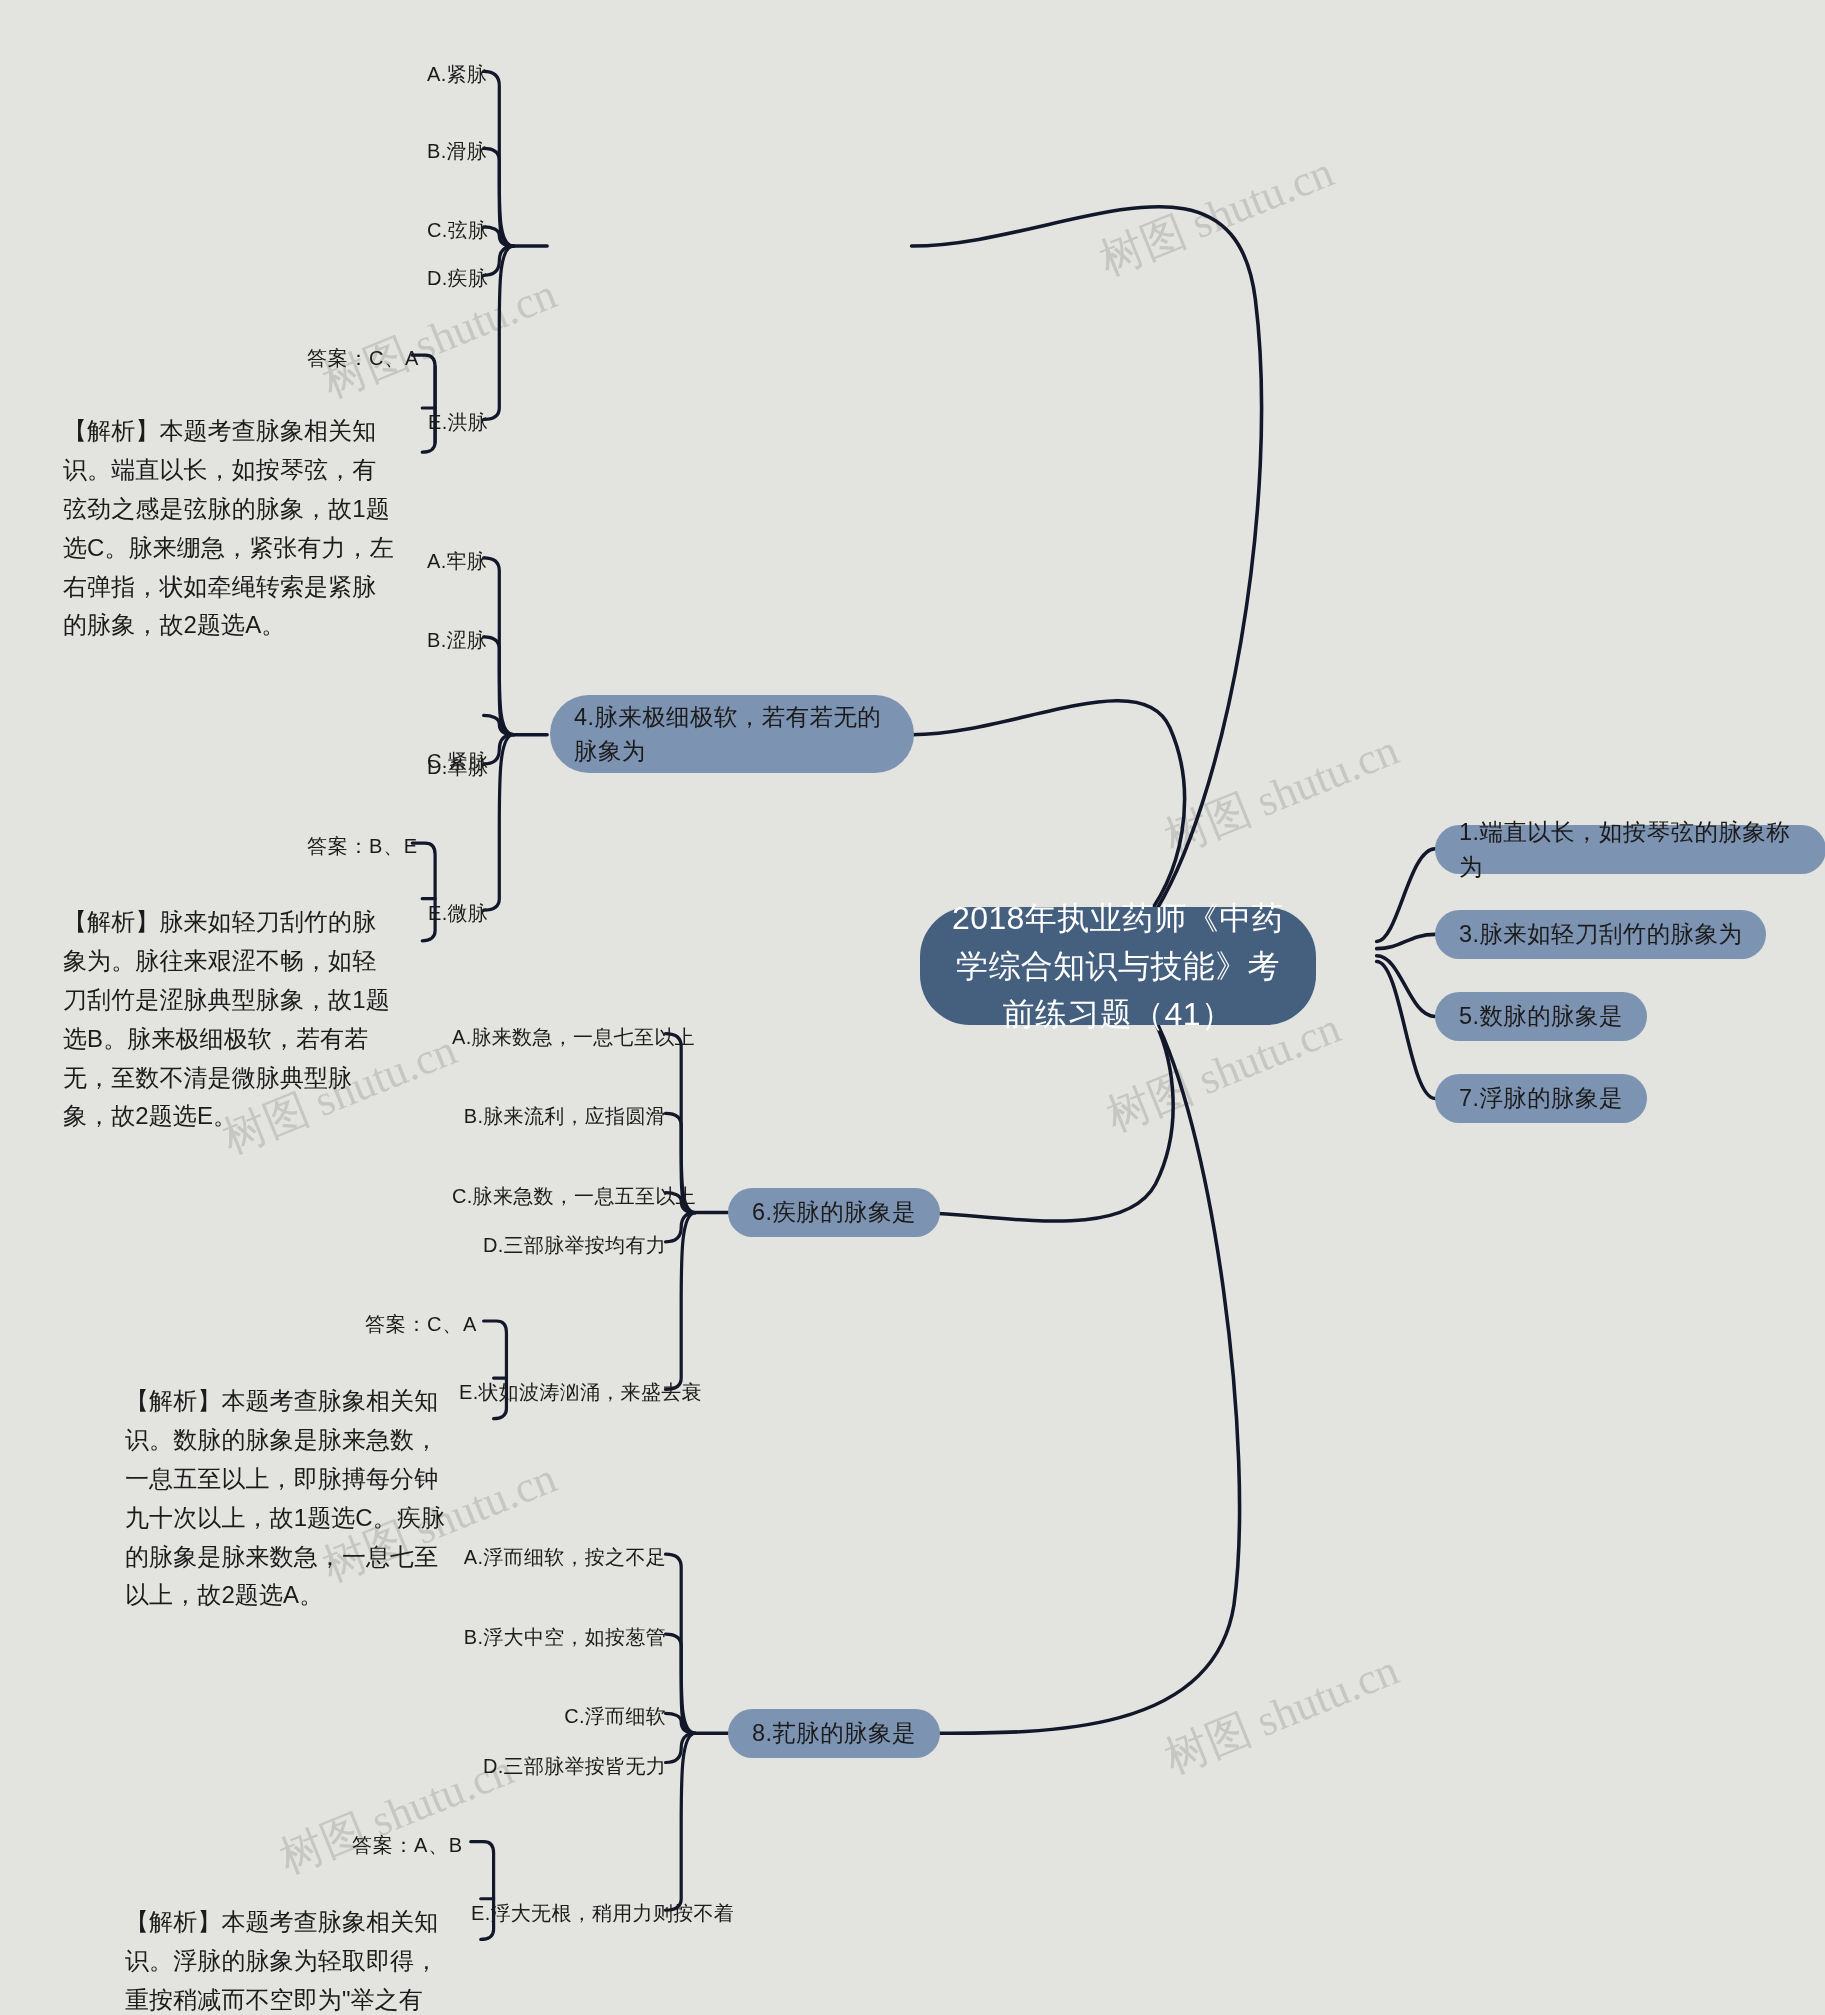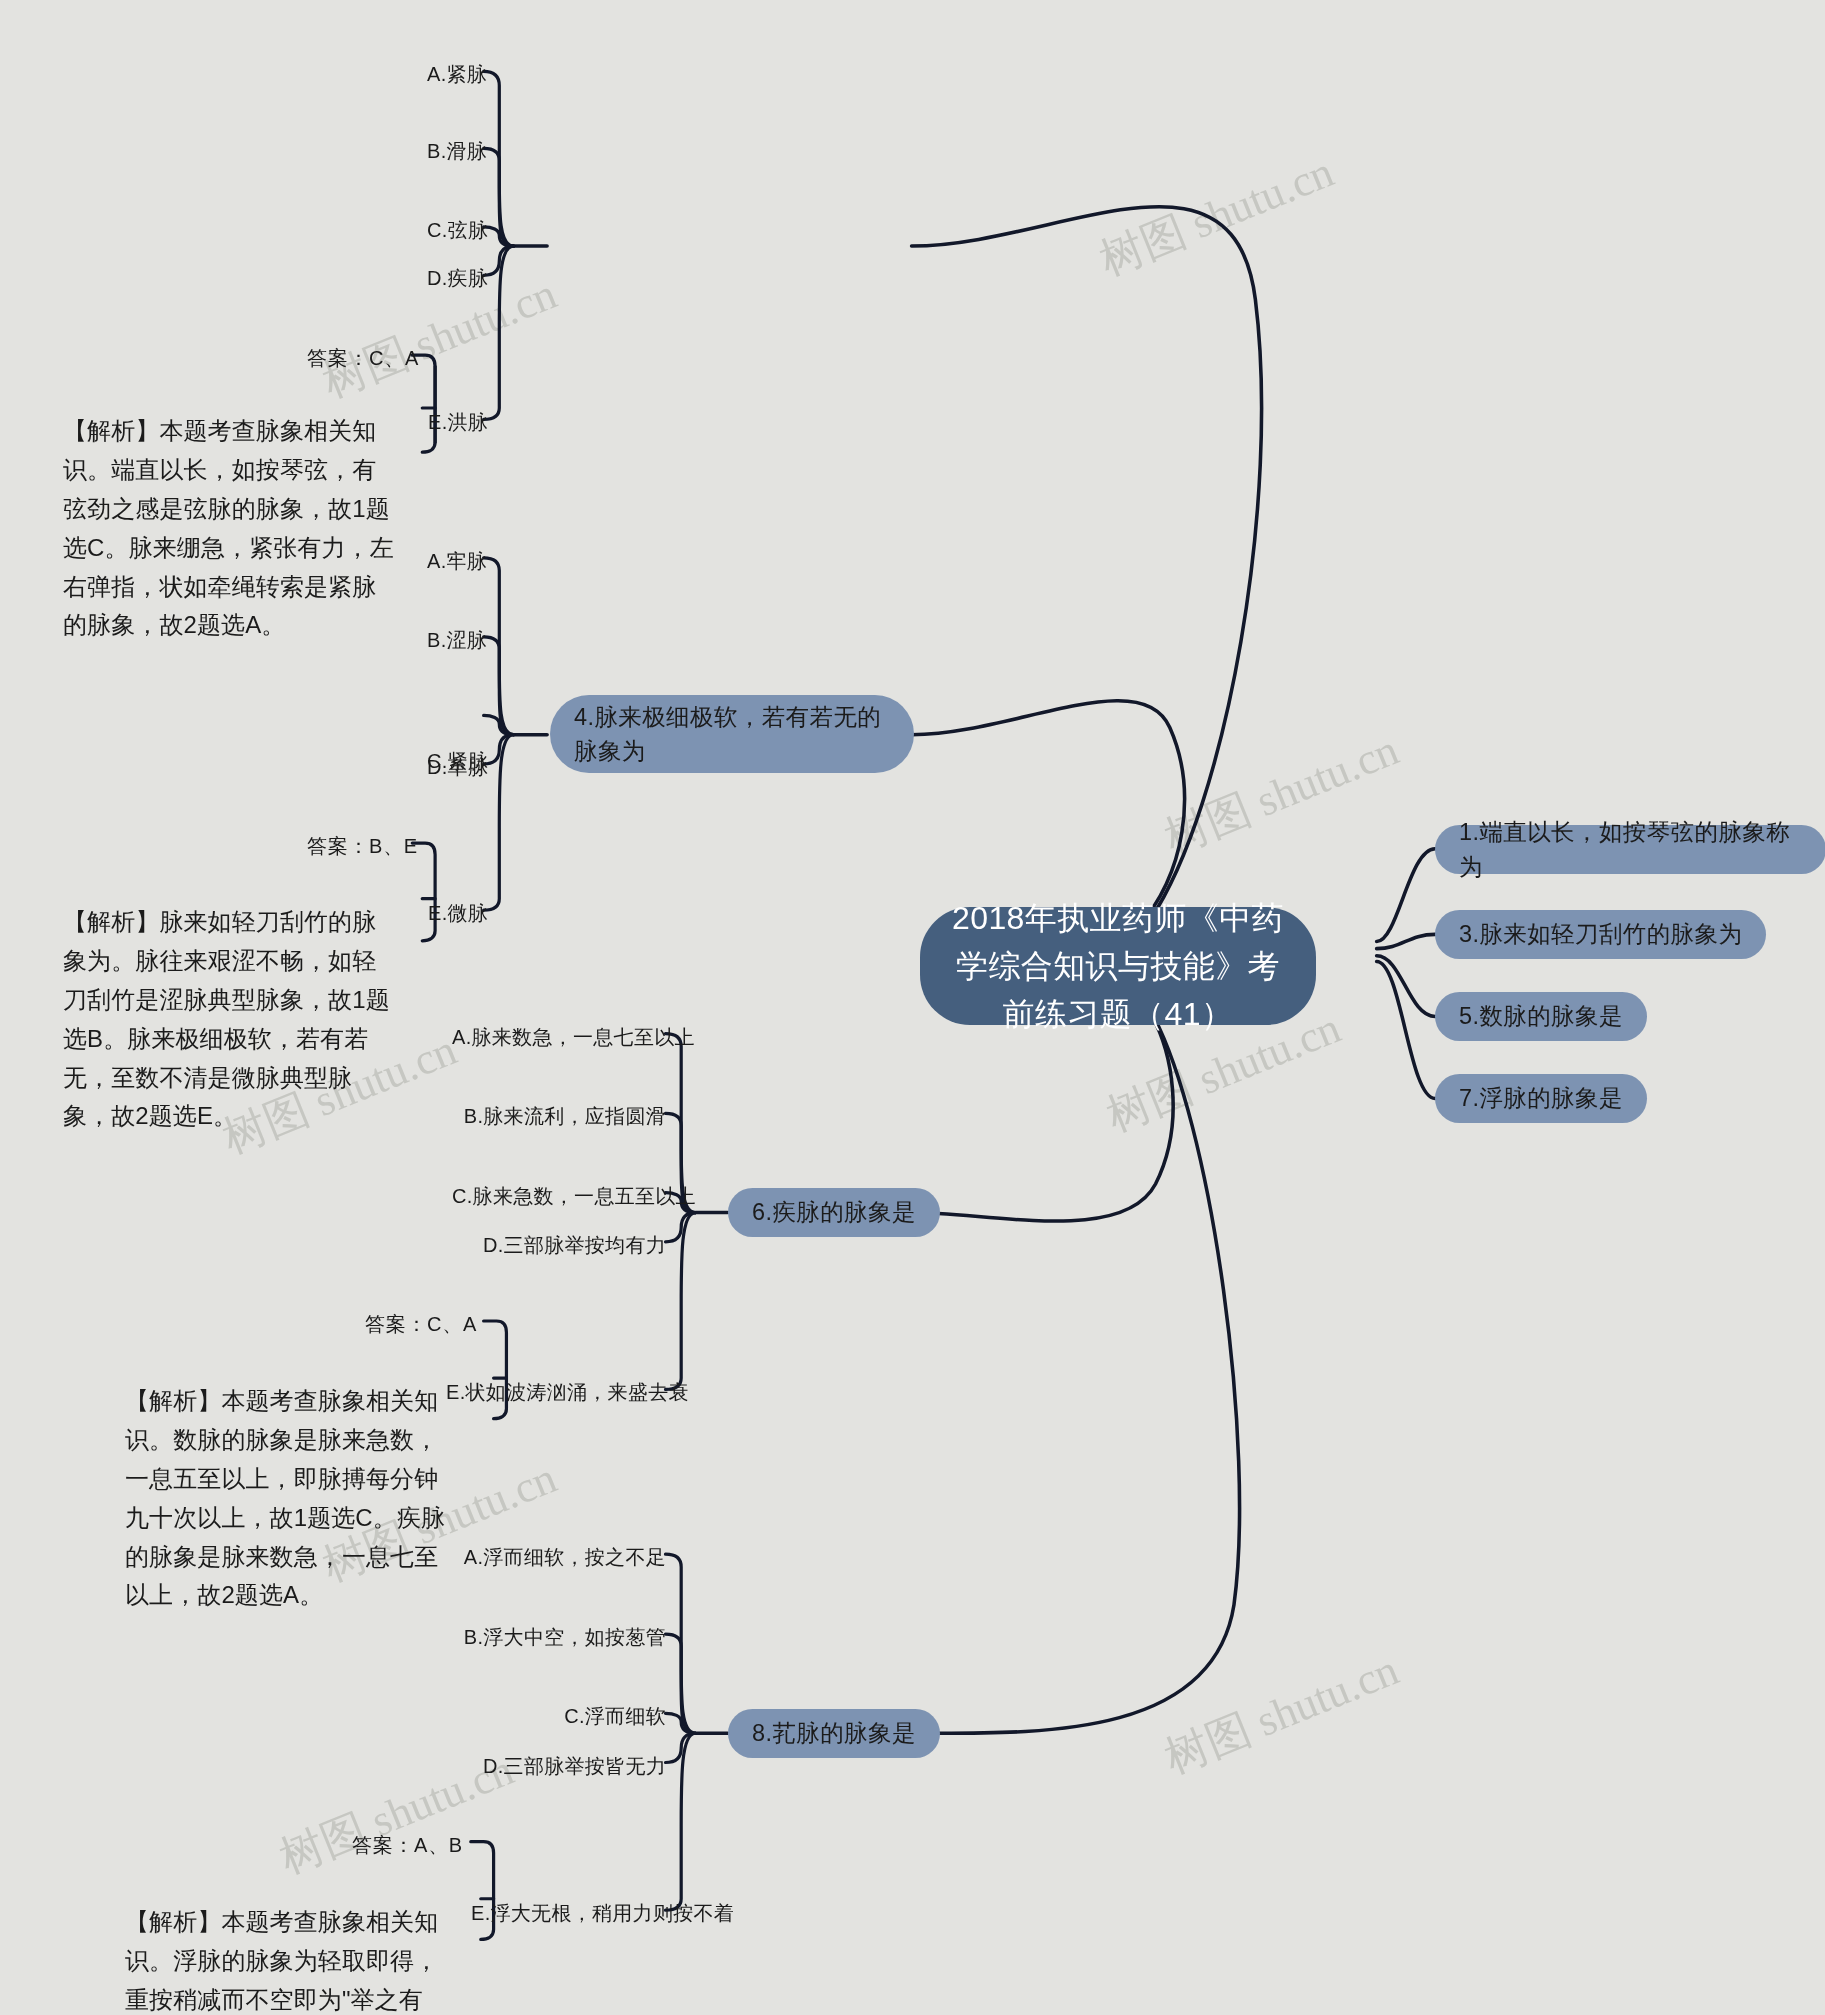--- a/index.html
+++ b/index.html
@@ -190,21 +190,21 @@
   <div class="answer" style="left:307px;top:833px;">答案：B、E</div>
 
   <div class="expl" style="left:63px;top:903px;width:335px;">【解析】脉来如轻刀刮竹的脉象为。脉往来艰涩不畅，如轻刀刮竹是涩脉典型脉象，故1题选B。脉来极细极软，若有若无，至数不清是微脉典型脉象，故2题选E。</div>
 
   <div class="node q" style="left:728px;top:1188px;height:49px;">6.疾脉的脉象是</div>
 
   <div class="leaf r" style="left:452px;top:1024px;width:214px;">A.脉来数急，一息七至以上</div>
   <div class="leaf r" style="left:452px;top:1103px;width:214px;">B.脉来流利，应指圆滑</div>
   <div class="leaf r" style="left:452px;top:1183px;width:214px;">C.脉来急数，一息五至以上</div>
   <div class="leaf r" style="left:452px;top:1232px;width:214px;">D.三部脉举按均有力</div>
-  <div class="leaf" style="left:446px;top:1379px;">E.状如波涛汹涌，来盛去衰</div>
+  <div class="leaf" style="left:459px;top:1379px;">E.状如波涛汹涌，来盛去衰</div>
 
   <div class="answer" style="left:365px;top:1311px;">答案：C、A</div>
 
   <div class="expl" style="left:125px;top:1382px;width:335px;">【解析】本题考查脉象相关知识。数脉的脉象是脉来急数，一息五至以上，即脉搏每分钟九十次以上，故1题选C。疾脉的脉象是脉来数急，一息七至以上，故2题选A。</div>
 
   <div class="node q" style="left:728px;top:1709px;height:49px;">8.芤脉的脉象是</div>
 
   <div class="leaf r" style="left:452px;top:1544px;width:214px;">A.浮而细软，按之不足</div>
   <div class="leaf r" style="left:452px;top:1624px;width:214px;">B.浮大中空，如按葱管</div>
   <div class="leaf r" style="left:452px;top:1703px;width:214px;">C.浮而细软</div>

